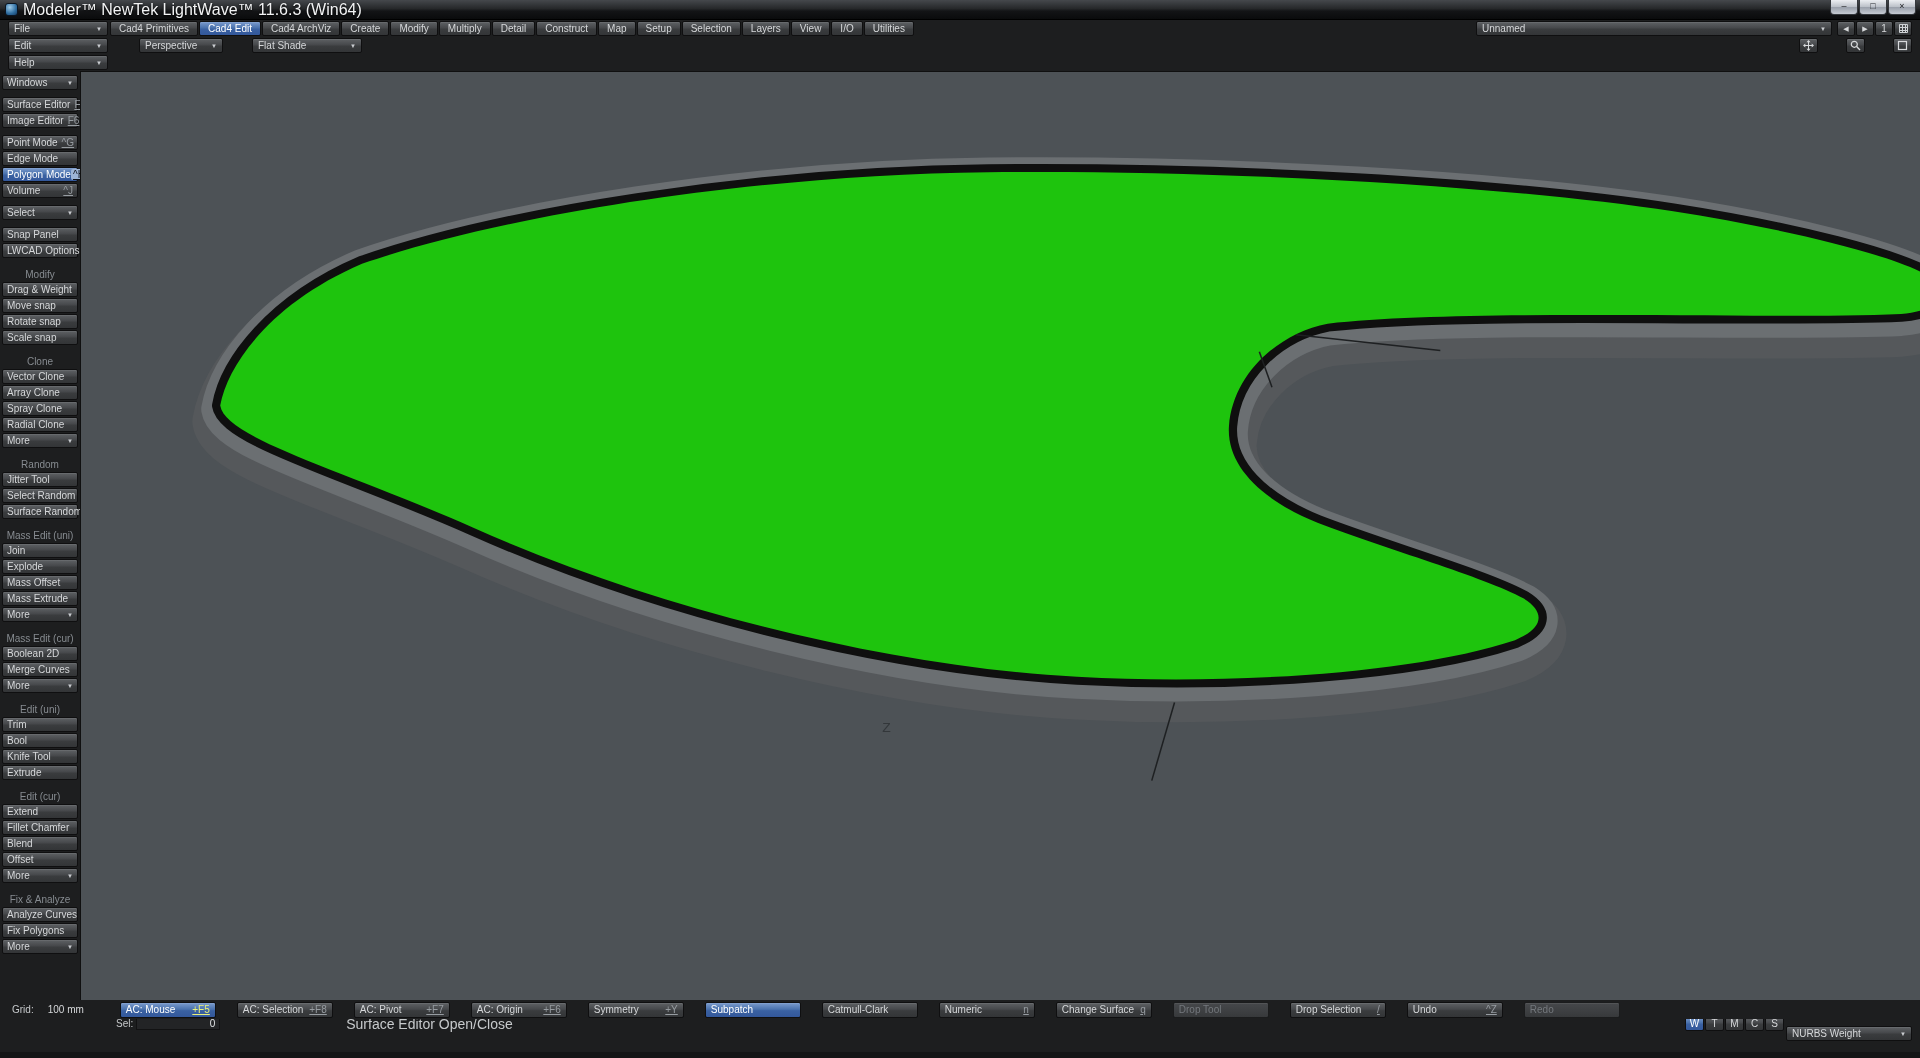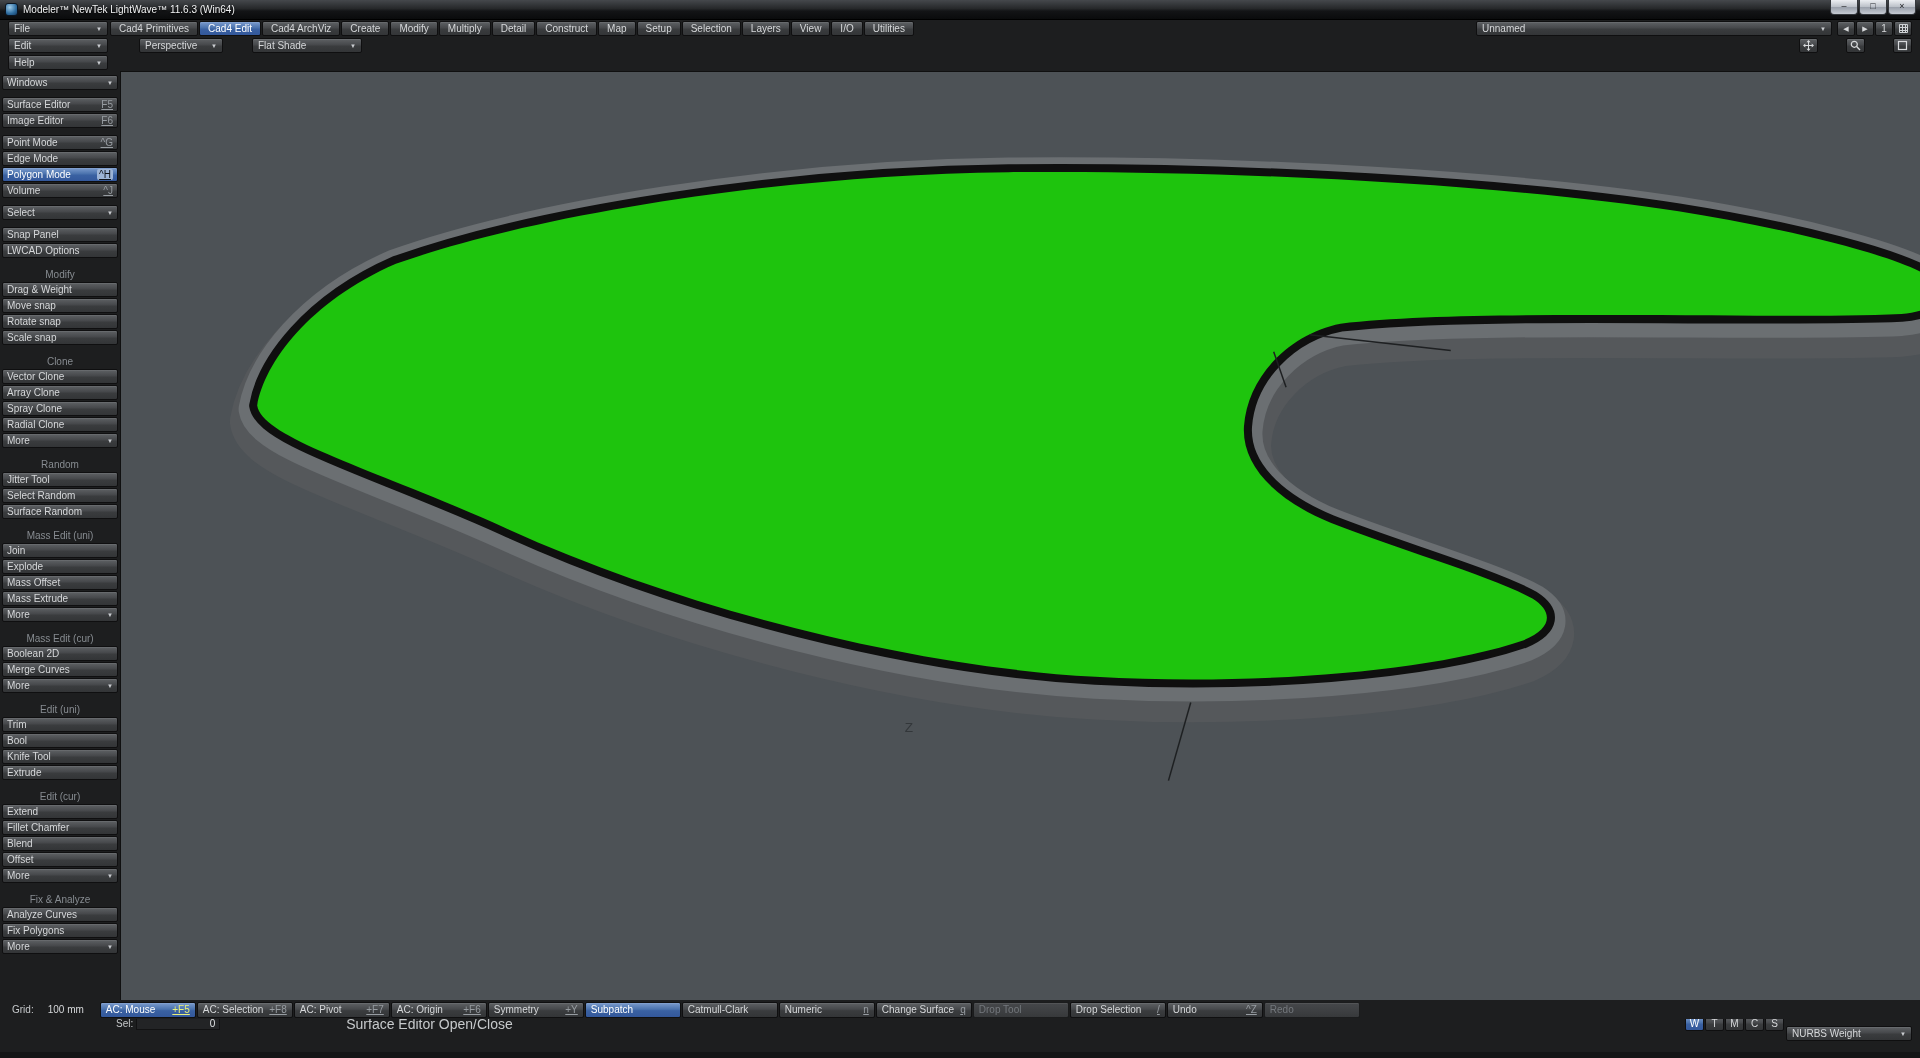--- a/index.html
+++ b/index.html
@@ -17,21 +17,21 @@
     position: absolute; left: 0; top: 0; width: 100%; height: 20px;
     background: linear-gradient(#45484c, #26282a 45%, #131416 58%, #0a0b0c);
     border-bottom: 1px solid #000;
     display: flex; align-items: center; padding: 0 5px;
   }
   .app-icon {
     width: 13px; height: 13px; border-radius: 3px; margin-right: 5px;
     background: radial-gradient(circle at 35% 30%, #9ecbe8, #2e6da0 60%, #173a5e);
     border: 1px solid #0a1522; flex: none;
   }
-  .title-text { font-size: 10px; color: #f2f3f4; text-shadow: 0 1px 2px #000; white-space: nowrap; }
+  .title-text { font-size: 16px; color: #f2f3f4; text-shadow: 0 1px 2px #000; white-space: nowrap; }
   .wincontrols { position: absolute; top: 0; right: 4px; display: flex; }
   .winbtn {
     width: 28px; height: 15px; margin-left: 1px;
     background: linear-gradient(#eceef2, #bcc1c9 48%, #9aa0ab 52%, #c5cad2);
     border: 1px solid #34373c; border-top: none; border-radius: 0 0 4px 4px;
     color: #1c1e22; font-size: 9px; line-height: 13px; text-align: center; cursor: default;
   }
 
   
   .btn {
@@ -69,21 +69,21 @@
   .combo .arrow { margin-left: auto; }
   .combo-sm { width: 84px; margin-left: 4px; }
   .combo-sm .arrow, .combo-md .arrow { margin-left: auto; }
   .combo-md { width: 110px; margin-left: 2px; }
   .mini { width: 18px; justify-content: center; padding: 0; margin-left: 1px; }
   .nav-ico { font-size: 7px; color: #d6d8da; }
   .vp-icon { width: 19px; justify-content: center; padding: 0; margin-left: 1px; }
 
   
   .main { position: absolute; top: 71px; left: 0; width: 100%; height: 943px; display: flex; }
-  .sidebar { width: 120px; flex: none; background: #1d1e1f; padding-top: 3px; overflow: hidden; }
+  .sidebar { width: 80px; flex: none; background: #1d1e1f; padding-top: 3px; overflow: hidden; }
   .sb-btn { margin: 1px 2px 0 2px; padding: 0 4px; }
   .sb-btn .arrow { margin-left: auto; }
   .sb-btn.active .sc { color: #10131a; background: #9db4d6; border-radius: 2px; padding: 0 2px; }
   .sb-label { height: 13px; margin-top: 4px; font-size: 10px; color: #878c91; text-align: center; line-height: 13px; }
   .sb-gap { height: 6px; }
 
   .viewport {
     flex: 1; position: relative; background: #4d5256;
     border-left: 1px solid #101010; border-top: 1px solid #101010;
   }
@@ -102,21 +102,21 @@
     font-size: 10px; color: #e3e5e7;
   }
   .hint { margin-left: 126px; font-size: 14px; color: #c6c9cb; }
   .vmaps { display: flex; gap: 1px; margin-right: 2px; }
   .vm-btn { width: 19px; justify-content: center; padding: 0; }
   .combo-vmap { width: 126px; margin-top: 20px; }
   .combo-vmap .arrow { margin-left: auto; }
   .grid-label { margin-left: 4px; }
   .grid-value { margin-left: 14px; font-size: 10px; color: #d6d8da; }
   .stbtns { display: flex; gap: 1px; margin-left: 16px; }
-  .st-btn { width: 96px; height: 16px; }
+  .st-btn { width: 96px; height: 16px; margin-left: 20px; }
 </style>
 </head>
 <body>
 
 <div class="titlebar">
   <div class="app-icon"></div>
   <div class="title-text">Modeler™ NewTek LightWave™ 11.6.3 (Win64)</div>
   <div class="wincontrols">
     <div class="winbtn">–</div>
     <div class="winbtn">□</div>

